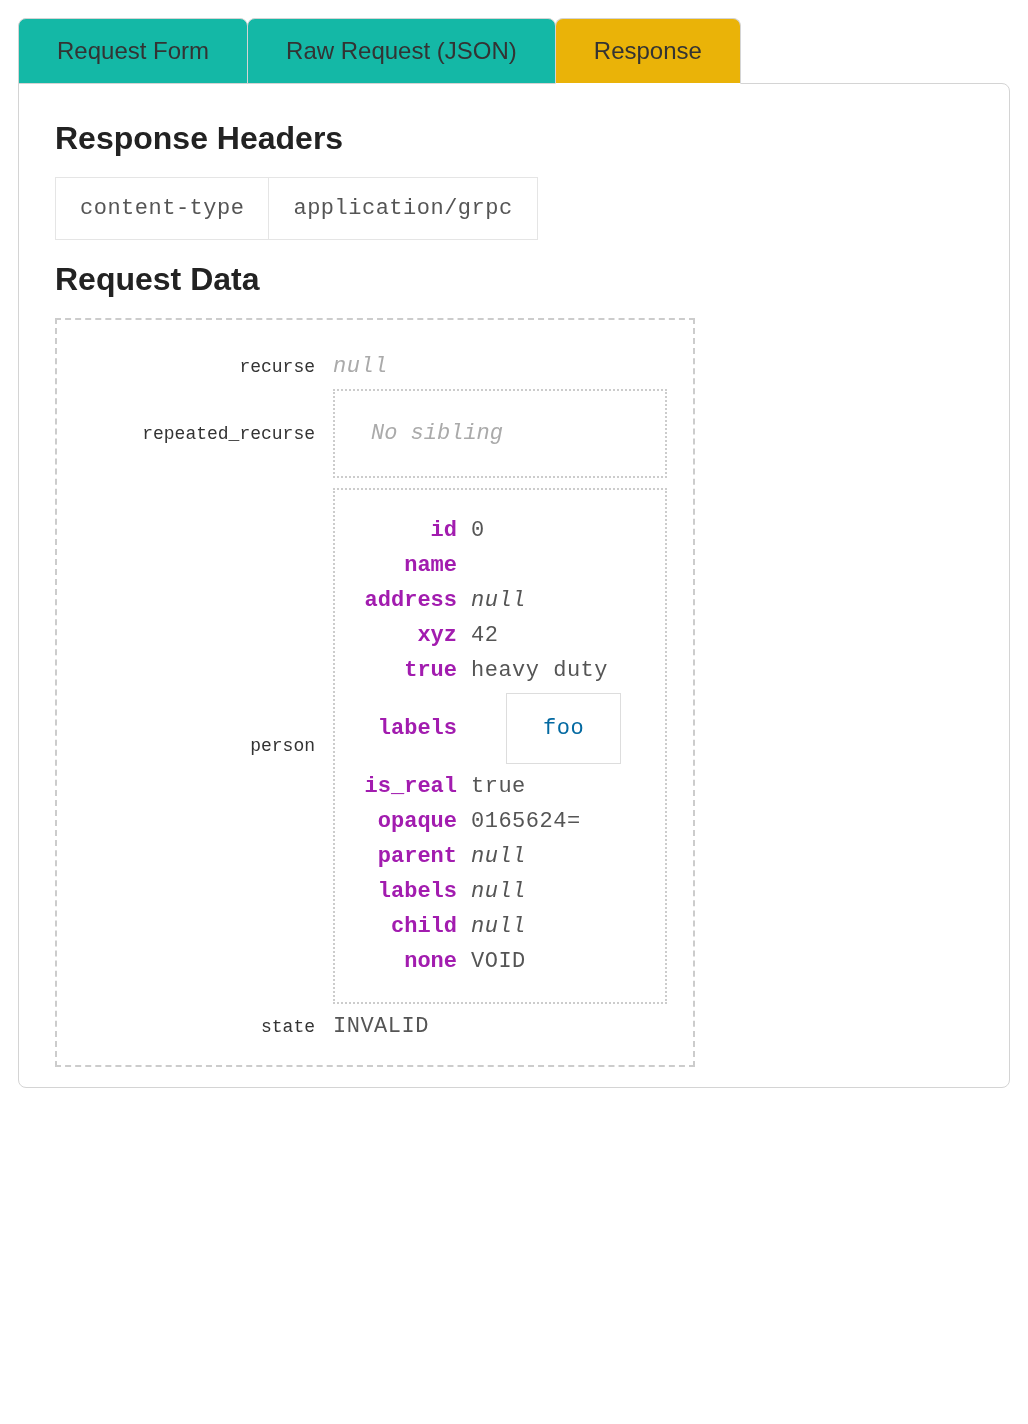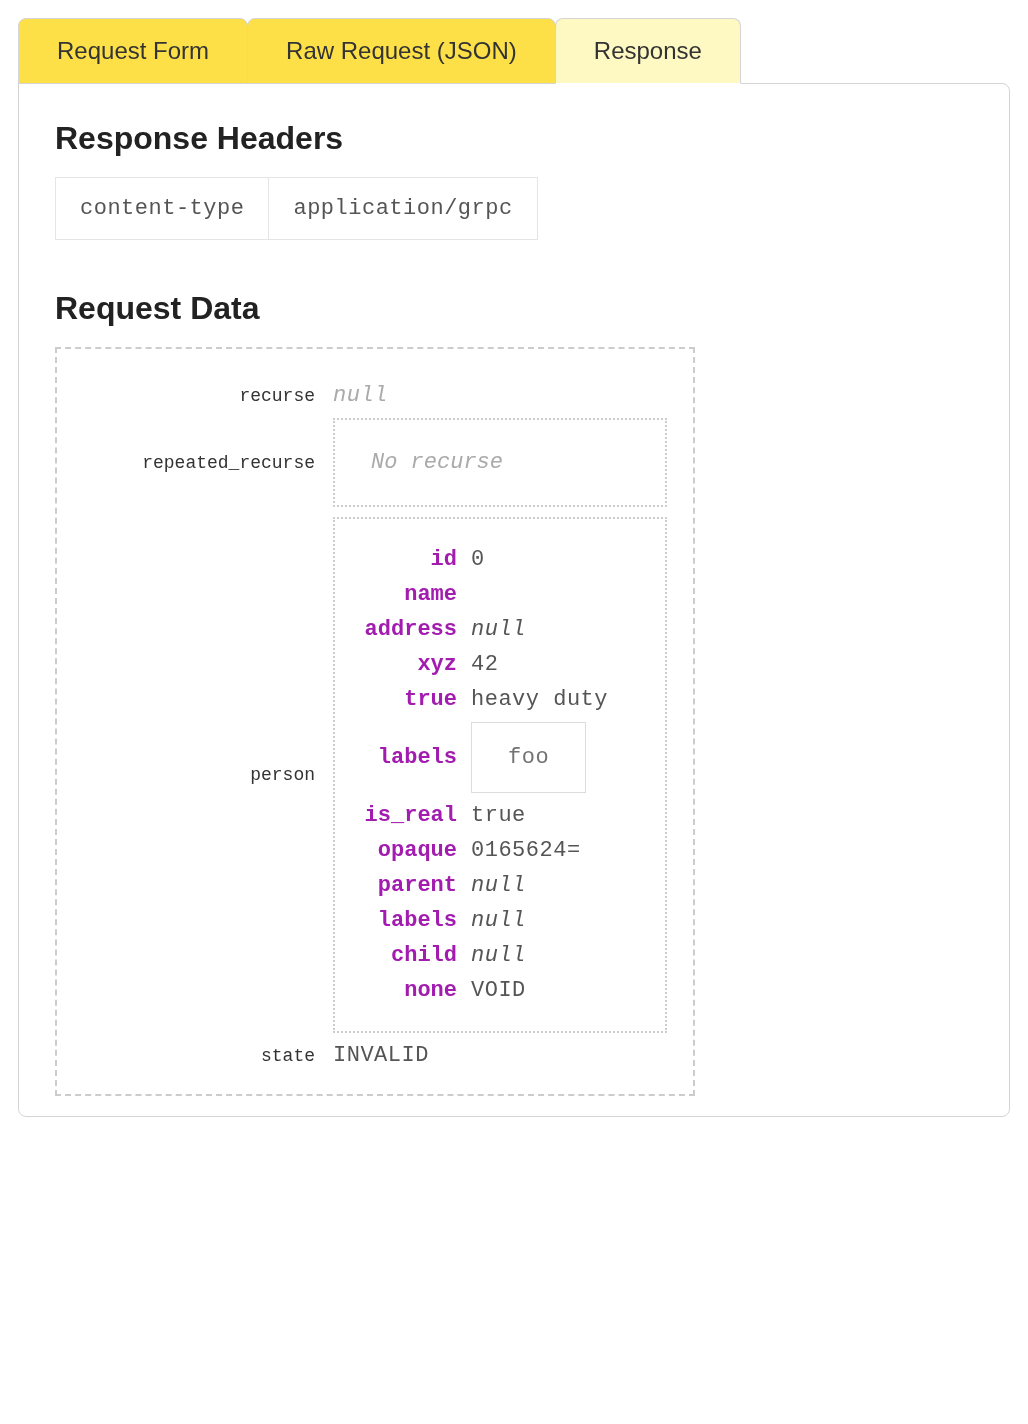--- a/index.html
+++ b/index.html
@@ -12,50 +12,50 @@
       width: 1028px;
     }
     .tabs {
       display: flex;
       align-items: flex-end;
     }
     .tab {
       padding: 18px 38px;
       font-size: 24px;
       color: #333;
-      background: #fde047;
+      background: #14b8a6;
       border: 1px solid #d4d4d4;
       border-top-left-radius: 8px;
       border-top-right-radius: 8px;
       margin-right: -1px;
       cursor: pointer;
       position: relative;
     }
     .tab.active {
-      background: #fef9c3;
+      background: #eab308;
       border-bottom: 1px solid #fff;
       z-index: 2;
     }
     .panel {
       border: 1px solid #d4d4d4;
       border-radius: 0 8px 8px 8px;
       margin-top: -1px;
       padding: 36px 36px 20px 36px;
       position: relative;
     }
     h2 {
       font-size: 32px;
       font-weight: 700;
       margin-bottom: 20px;
       color: #222;
     }
     .headers-table {
       display: inline-flex;
       border: 1px solid #e5e5e5;
-      margin-bottom: 50px;
+      margin-bottom: 21px;
     }
     .headers-cell {
       padding: 18px 24px;
       font-size: 22px;
       font-family: "SFMono-Regular", Consolas, "Liberation Mono", Menlo, monospace;
       color: #555;
       letter-spacing: 0.5px;
     }
     .headers-cell + .headers-cell { border-left: 1px solid #e5e5e5; }
 
@@ -125,21 +125,22 @@
       font-size: 22px;
       color: #555;
       letter-spacing: 0.5px;
     }
     .label-chip {
       display: inline-block;
       border: 1px solid #ddd;
       padding: 22px 36px;
       font-family: "SFMono-Regular", Consolas, "Liberation Mono", Menlo, monospace;
       font-size: 22px;
-      color: #737373;
+      color: #0369a1;
+      margin-left: 35px;
     }
     .person-row { align-items: center; }
     .person-row .key { align-self: center; }
   </style>
 </head>
 <body>
 
 <div class="tabs">
   <div class="tab">Request Form</div>
   <div class="tab">Raw Request (JSON)</div>
@@ -159,21 +160,21 @@
 
   <div class="data-box">
 
     <div class="row">
       <div class="key">recurse</div>
       <div class="val nullish">null</div>
     </div>
 
     <div class="row center">
       <div class="key">repeated_recurse</div>
-      <div class="dotted-box">No recurse</div>
+      <div class="dotted-box">No sibling</div>
     </div>
 
     <div class="row person-row">
       <div class="key">person</div>
       <div class="nested">
 
         <div class="nrow">
           <div class="nkey">id</div>
           <div class="nval">0</div>
         </div>

